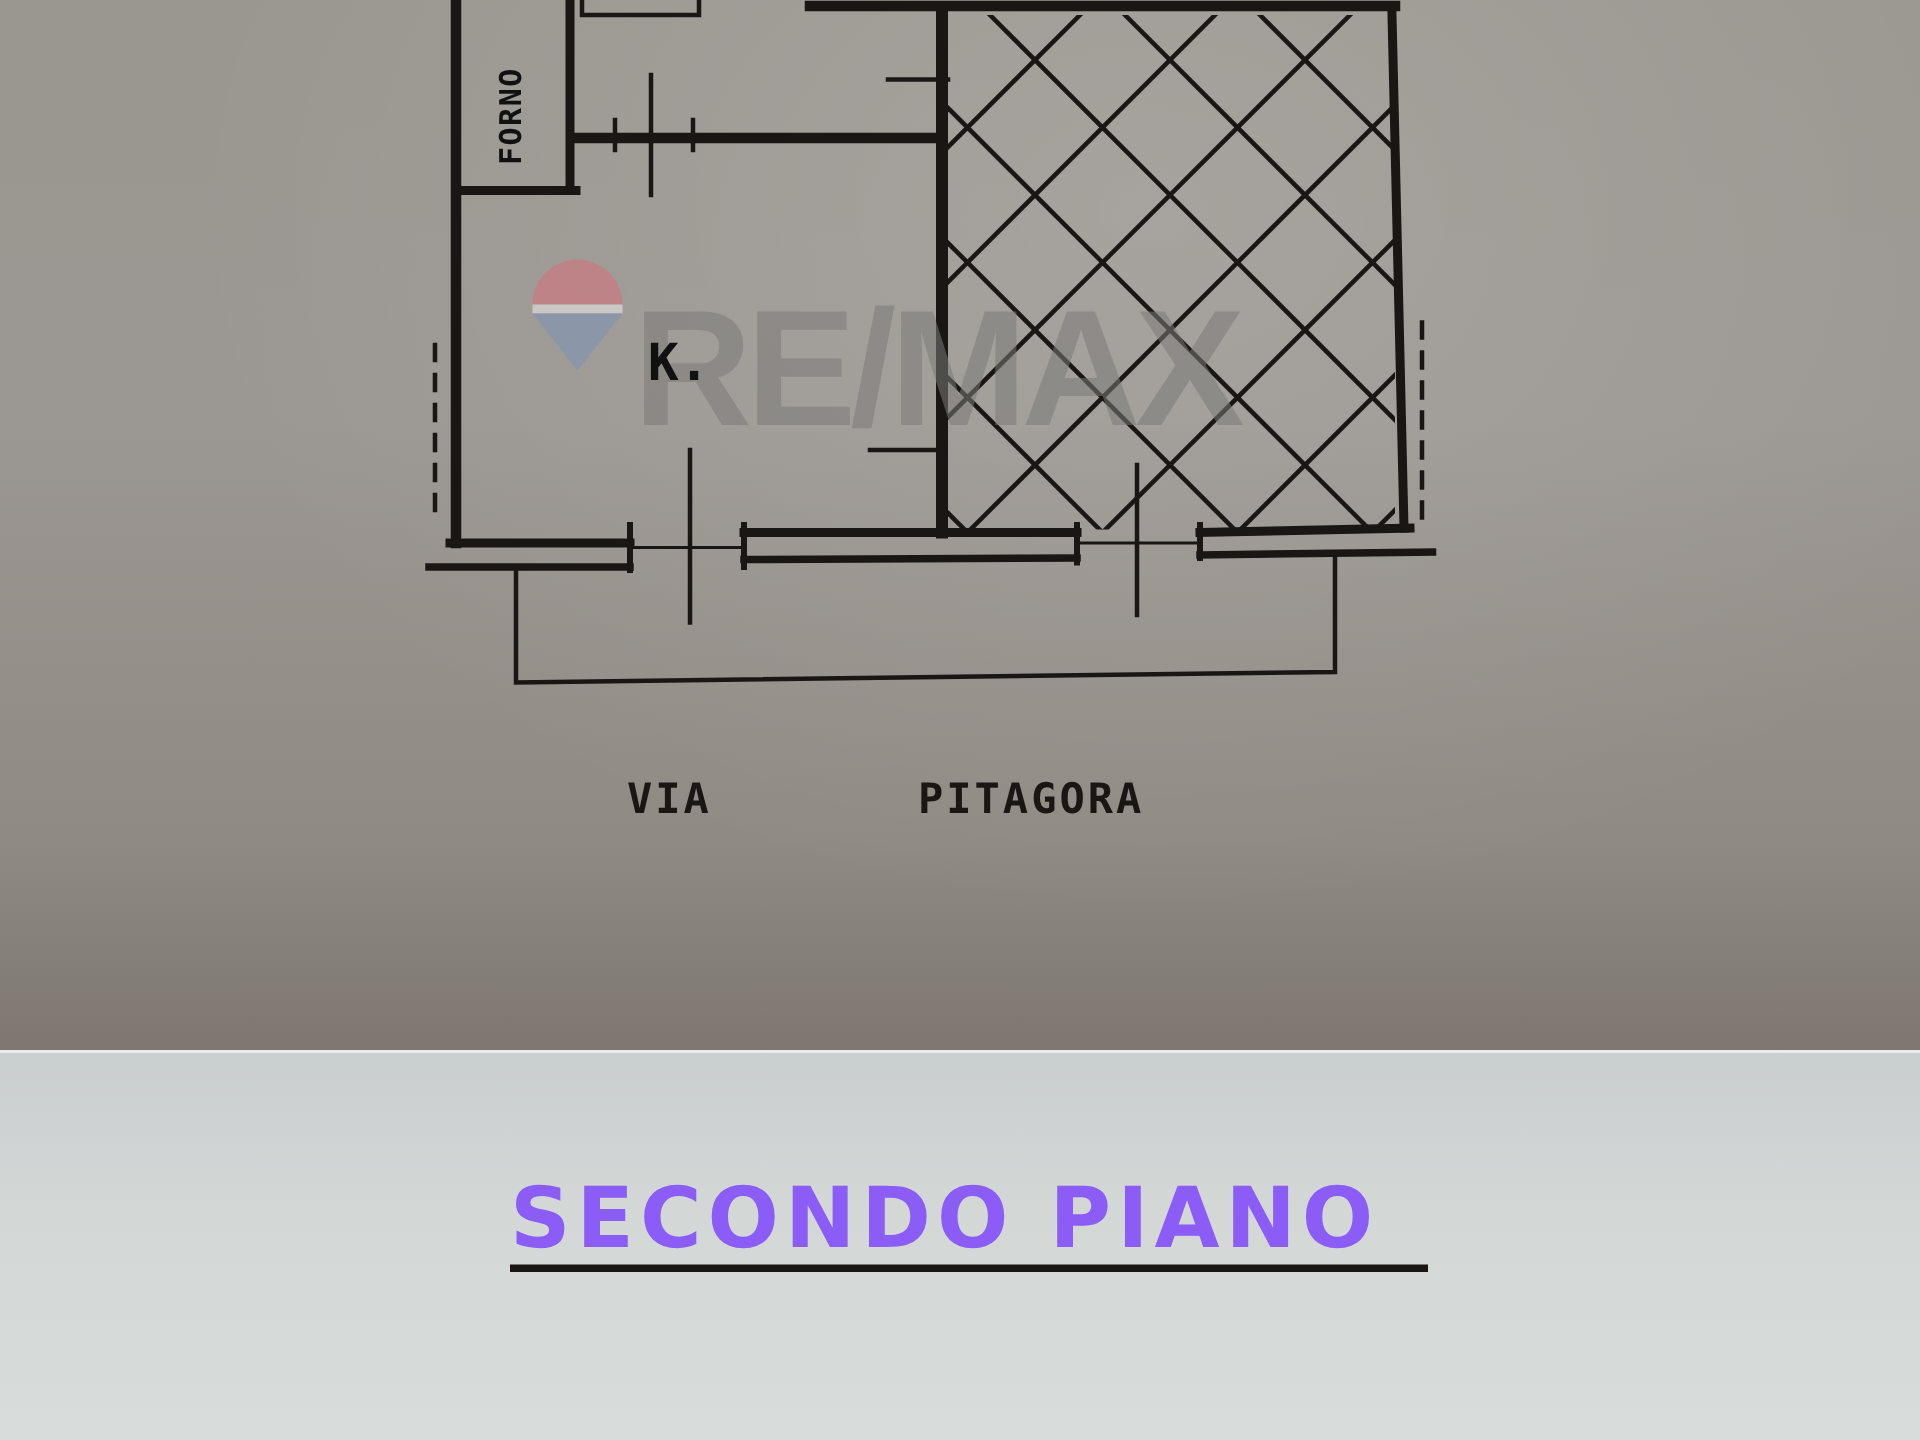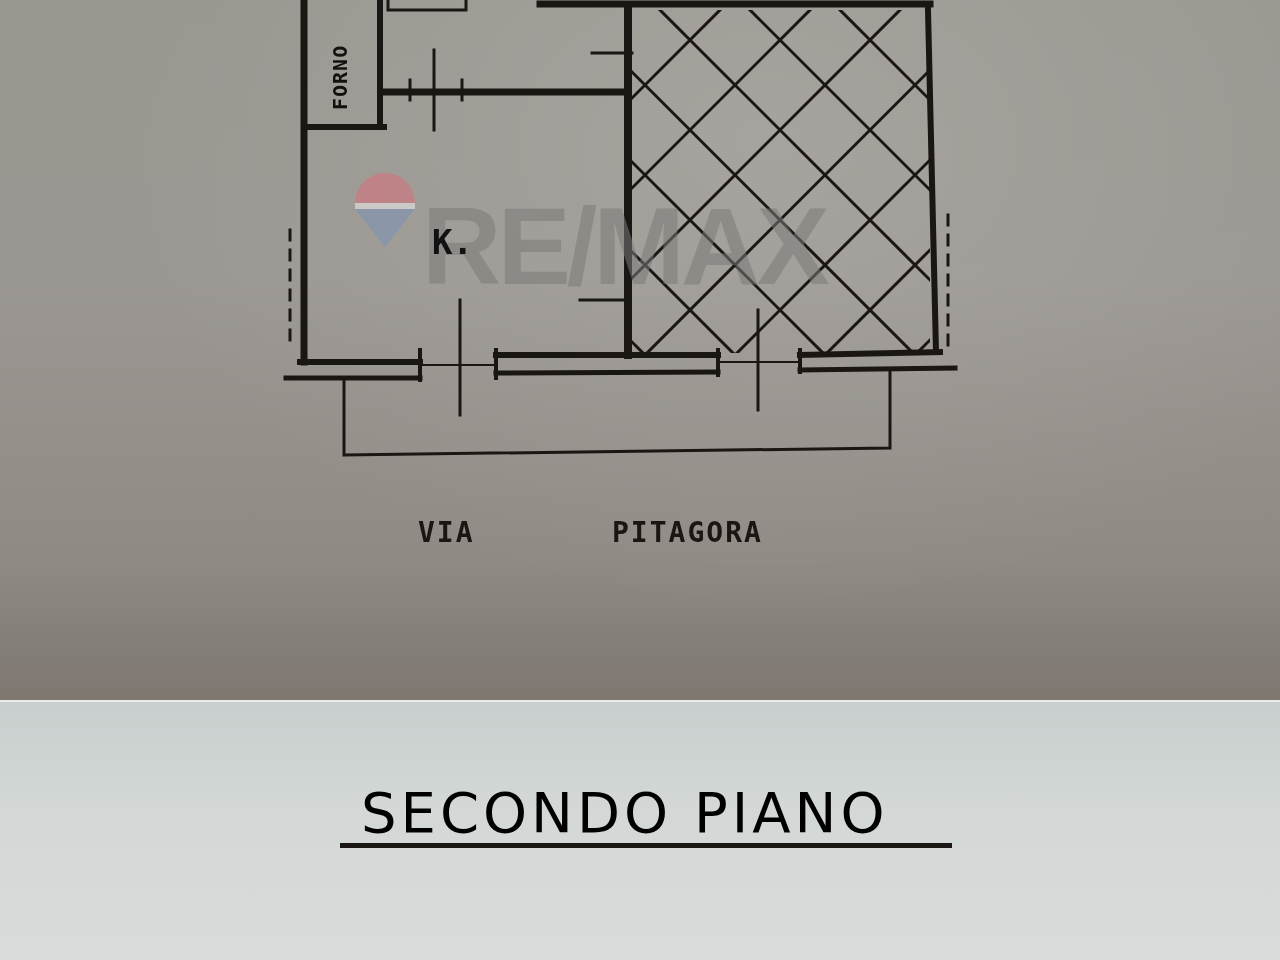--- a/index.html
+++ b/index.html
@@ -7,22 +7,22 @@
   .paper-top{position:absolute;left:0;top:0;width:1280px;height:700px;
     background:linear-gradient(180deg,#9a9690 0%,#9b9792 40%,#8f8a84 80%,#7d7770 100%);}
   .paper-top::after{content:"";position:absolute;inset:0;
     background:radial-gradient(ellipse at 60% 20%,rgba(255,255,255,0.12),rgba(0,0,0,0) 60%);}
   .paper-bottom{position:absolute;left:0;top:700px;width:1280px;height:260px;
     background:linear-gradient(180deg,#c9cfce 0%,#d3d8d7 40%,#d8dcdb 100%);
     border-top:2px solid #e8ecea;}
   svg.plan{position:absolute;left:0;top:0;}
   .street{position:absolute;top:516px;font-family:"DejaVu Sans Mono",monospace;font-weight:bold;
     font-size:28px;letter-spacing:2px;color:#1a1614;}
-  .title{position:absolute;left:340px;top:780px;font-family:"DejaVu Sans",sans-serif;font-weight:normal;
-    font-size:56px;letter-spacing:4px;color:#000000;margin-left:21px;}
+  .title{position:absolute;left:340px;top:780px;font-family:"DejaVu Sans",sans-serif;font-weight:bold;
+    font-size:56px;letter-spacing:4px;color:#8b5cf6;}
   .title-underline{position:absolute;left:340px;top:843px;width:612px;height:5px;background:#1a1614;}
   .room-label{position:absolute;left:432px;top:222px;font-family:"DejaVu Sans Mono",monospace;font-weight:bold;font-size:34px;color:#111;}
   .forno{position:absolute;left:318px;top:18px;width:40px;height:94px;}
   .forno span{display:block;transform:rotate(-90deg);transform-origin:left top;position:absolute;left:10px;top:92px;
     font-family:"DejaVu Sans Mono",monospace;font-weight:bold;font-size:20px;color:#111;white-space:nowrap;letter-spacing:1px;}
   .watermark{position:absolute;left:350px;top:165px;width:520px;height:150px;opacity:0.55;pointer-events:none;}
   .wm-text{position:absolute;left:72px;top:26px;font-family:"Liberation Sans",sans-serif;font-weight:bold;font-size:110px;
     letter-spacing:-4px;color:#7c7a78;line-height:1;}
 </style>
 </head>

